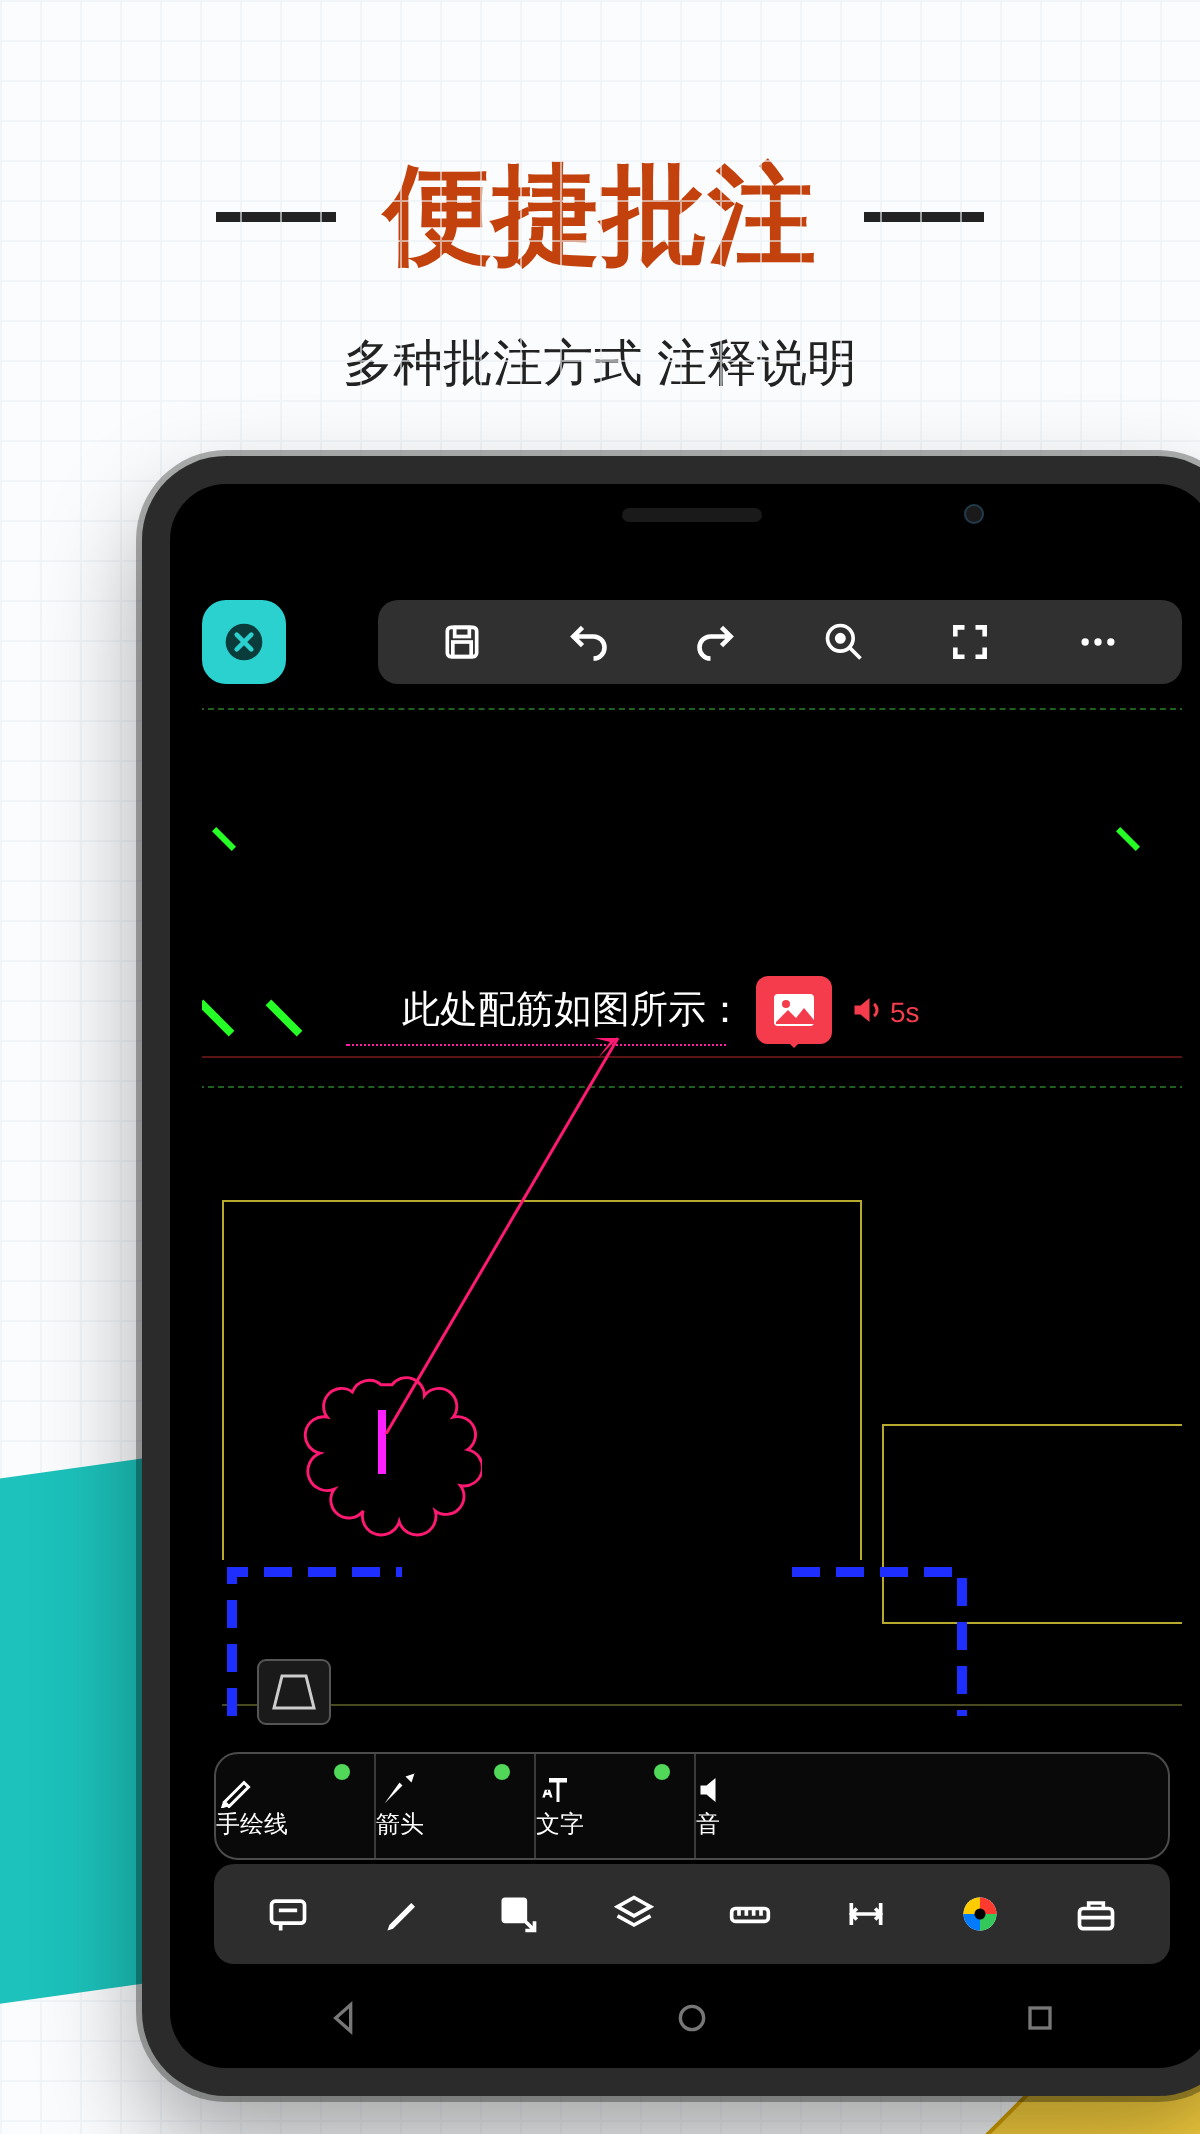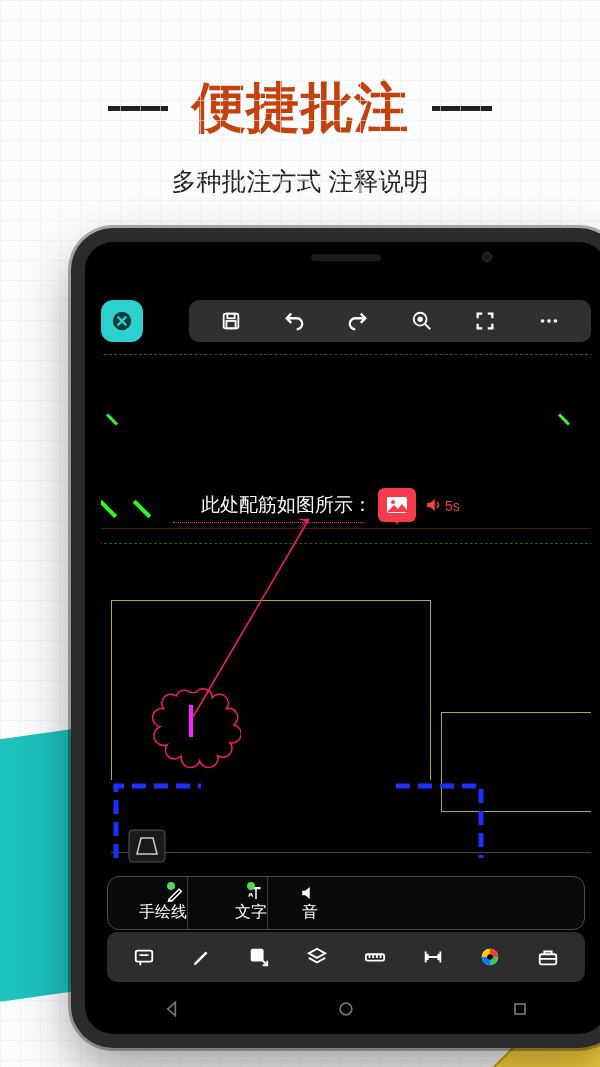--- a/index.html
+++ b/index.html
@@ -23,21 +23,21 @@
 .icon{width:22px;height:22px;display:flex;align-items:center;justify-content:center;color:#fff}
 .canvas{position:absolute;top:58px;left:0;right:0;bottom:104px;overflow:hidden}
 .cad-line{position:absolute}
 .annot-text{position:absolute;top:136px;left:100px;color:#fff;font-size:19px;display:flex;align-items:center;gap:6px}
 .img-chip{width:38px;height:34px;background:#f53c4c;border-radius:6px;display:flex;align-items:center;justify-content:center;position:relative}
 .img-chip::after{content:"";position:absolute;bottom:-8px;left:50%;transform:translateX(-50%);border:6px solid transparent;border-top-color:#f53c4c}
 .sound-chip{display:flex;align-items:flex-end;color:#f53c4c;font-size:14px;margin-left:3px}
 .cloud{position:absolute;top:335px;left:50px;width:90px;height:90px}
 .cloud svg{width:100%;height:100%}
 .anno-toolbar{position:absolute;bottom:52px;left:6px;right:6px;height:54px;background:rgba(10,10,10,.9);border:1.5px solid #4b4b4b;border-radius:12px;display:flex;align-items:center;overflow:hidden}
-.anno-toolbar .tab{position:relative;flex:0 0 80px;height:100%;display:flex;flex-direction:column;align-items:flex-end;justify-content:center;color:#fff;font-size:16px;border-right:1px solid #3a3a3a}
+.anno-toolbar .tab{position:relative;flex:0 0 80px;height:100%;display:flex;flex-direction:column;align-items:flex-start;justify-content:center;color:#fff;font-size:12px;border-right:1px solid #3a3a3a}
 .anno-toolbar .tab:last-child{flex:0 0 50px;border-right:none}
 .anno-toolbar .dot{position:absolute;top:5px;right:12px;width:8px;height:8px;background:#52d858;border-radius:50%}
 .bottom-bar{position:absolute;bottom:0;left:6px;right:6px;height:50px;background:rgba(50,50,50,.9);border-radius:10px;display:flex;align-items:center;justify-content:space-around;padding:0 8px}
 .nav-bar{position:absolute;bottom:6px;left:0;right:0;height:38px;display:flex;align-items:center;justify-content:space-around}
 .nav-bar svg{width:20px;height:20px;opacity:.7}
 .decor{position:absolute;pointer-events:none}
 .decor.pointer{top:248px;right:20px}
 .decor.circle{top:242px;right:0}
 .decor.ruler{bottom:-14px;right:-30px}
 .decor.lang{bottom:120px;left:6px}
@@ -203,20 +203,27 @@
             <span class="dot"></span>
           <svg width="22" height="18" viewBox="0 0 24 24" fill="none" stroke="#fff" stroke-width="2">
               <path d="M3 20 L16 7 L19 10 L6 23 Z"></path>
               <path d="M3 20 L2 23 L5 22"></path>
             </svg>
           <span>手绘线</span>
         </div>
         <div class="tab">
             <span class="dot"></span>
           <svg width="22" height="18" viewBox="0 0 24 24" fill="#fff">
+              <path d="M3 21 L19 5 L17 3 L23 1 L21 7 L19 5 M3 21 L15 9 L13 7 Z"></path>
+            </svg>
+          <span>箭头</span>
+        </div>
+        <div class="tab">
+            <span class="dot"></span>
+          <svg width="22" height="18" viewBox="0 0 24 24" fill="#fff">
               <path d="M11 20 H13 L13 7 H18 V4 H6 V7 H11 Z"></path>
               <path d="M3 20 L5 14 H9 L11 20 H9 L8.4 18 H5.6 L5 20 Z M6.2 16 H7.8 L7 13.5 Z" transform="translate(-1,0) scale(0.85)"></path>
             </svg>
           <span>文字</span>
         </div>
         <div class="tab">
           <svg width="18" height="18" viewBox="0 0 24 24" fill="#fff">
               <path d="M3 9 V15 H7 L13 20 V4 L7 9 Z"></path>
             </svg>
           <span>音</span>

